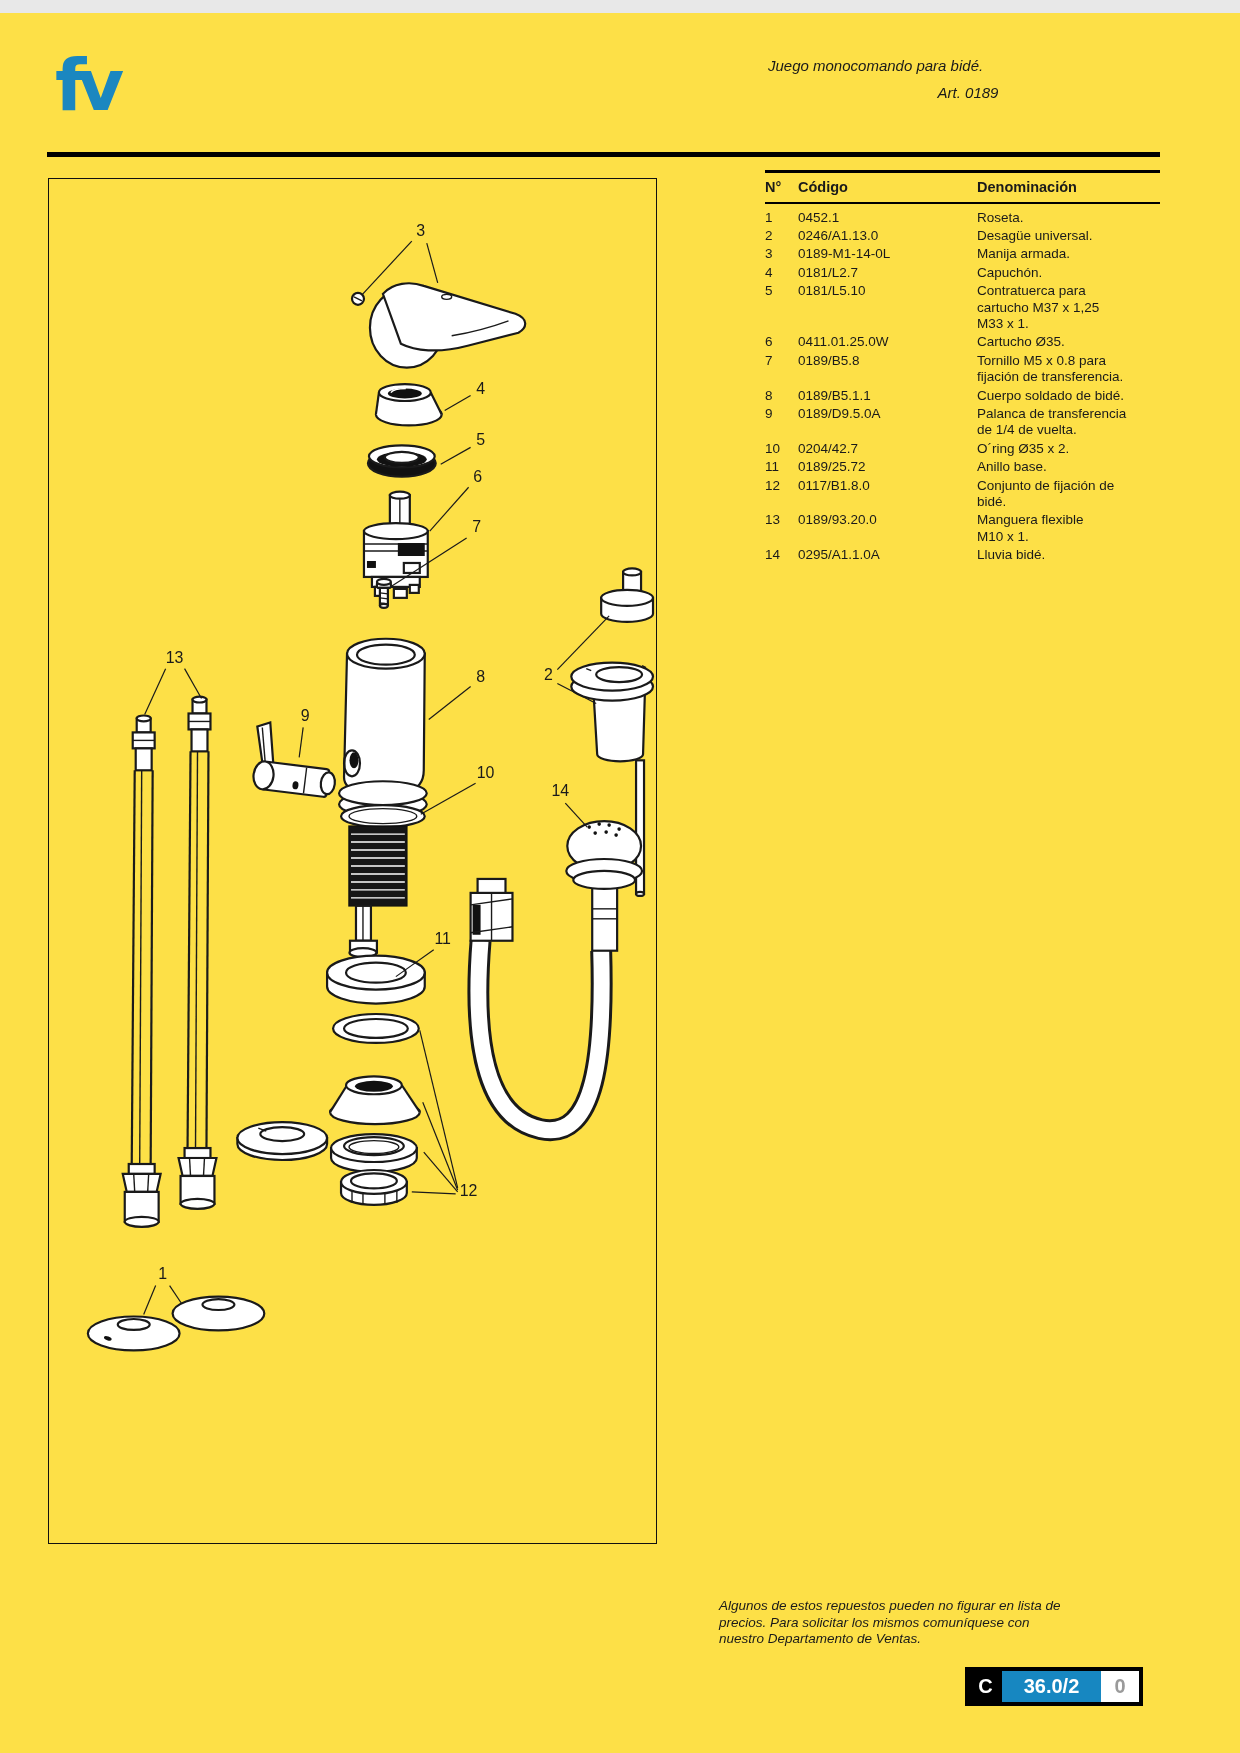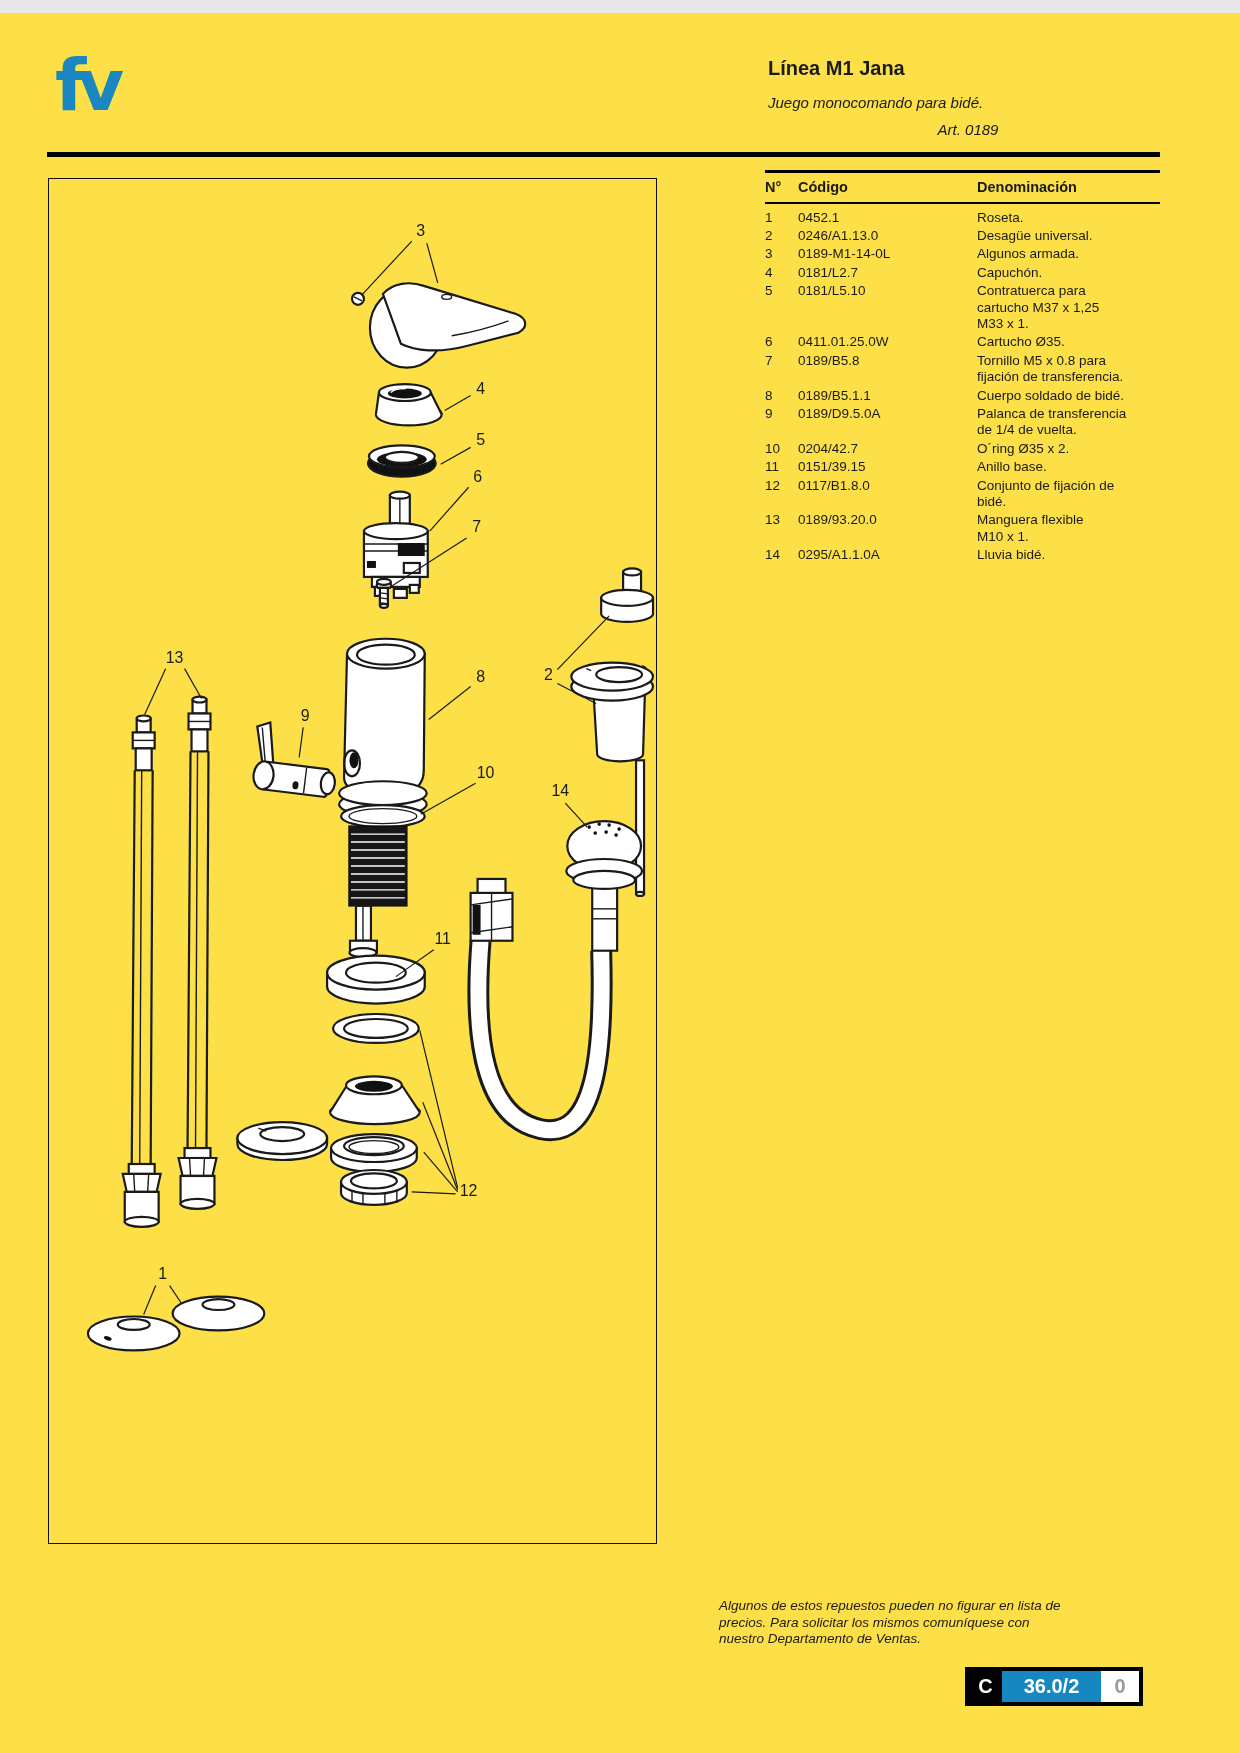--- a/index.html
+++ b/index.html
@@ -50,21 +50,20 @@
 </style>
 </head>
 <body>
 
 <div class="page">
 
   <div class="logo">fv</div>
   <div class="top-rule"></div>
 
   <div class="hdr">
-    <div class="title">Línea M1 Jana</div>
     <div class="sub">Juego monocomando para bidé.</div>
     <div class="art">Art. 0189</div>
   </div>
 
   <div class="dbox">
     <svg viewBox="48 165 609 1366">
 
       <g>
         <circle cx="358" cy="284" r="6" class="st"></circle>
         <line x1="354" y1="282" x2="362" y2="286" class="s1"></line>
@@ -342,21 +341,21 @@
           <div class="c-num">2</div>
           <div class="c-code">0246/A1.13.0</div>
           <div class="c-name">
             <div>Desagüe universal.</div>
           </div>
         </div>
         <div class="trow">
           <div class="c-num">3</div>
           <div class="c-code">0189-M1-14-0L</div>
           <div class="c-name">
-            <div>Algunos armada.</div>
+            <div>Manija armada.</div>
           </div>
         </div>
         <div class="trow">
           <div class="c-num">4</div>
           <div class="c-code">0181/L2.7</div>
           <div class="c-name">
             <div>Capuchón.</div>
           </div>
         </div>
         <div class="trow">
@@ -400,21 +399,21 @@
         </div>
         <div class="trow">
           <div class="c-num">10</div>
           <div class="c-code">0204/42.7</div>
           <div class="c-name">
             <div>O´ring Ø35 x 2.</div>
           </div>
         </div>
         <div class="trow">
           <div class="c-num">11</div>
-          <div class="c-code">0151/39.15</div>
+          <div class="c-code">0189/25.72</div>
           <div class="c-name">
             <div>Anillo base.</div>
           </div>
         </div>
         <div class="trow">
           <div class="c-num">12</div>
           <div class="c-code">0117/B1.8.0</div>
           <div class="c-name">
             <div>Conjunto de fijación de</div>
             <div>bidé.</div>

